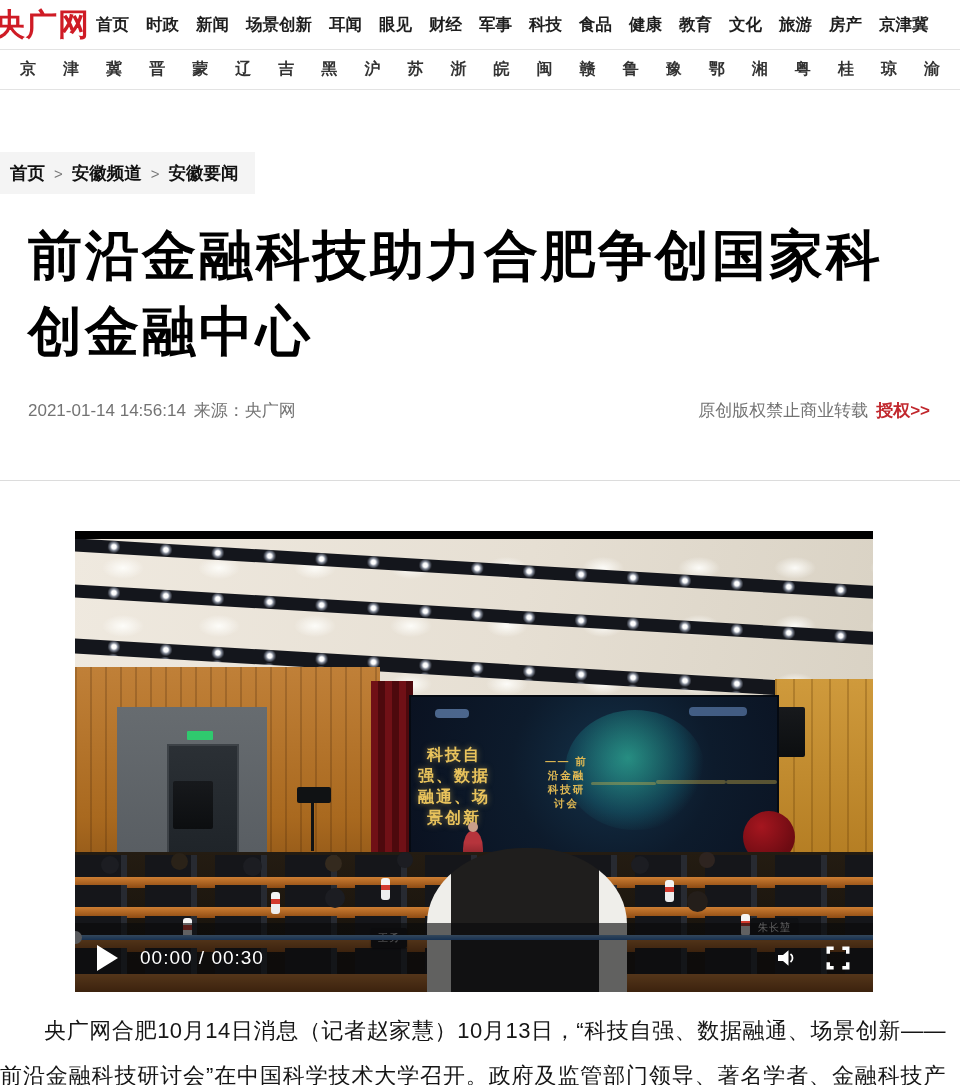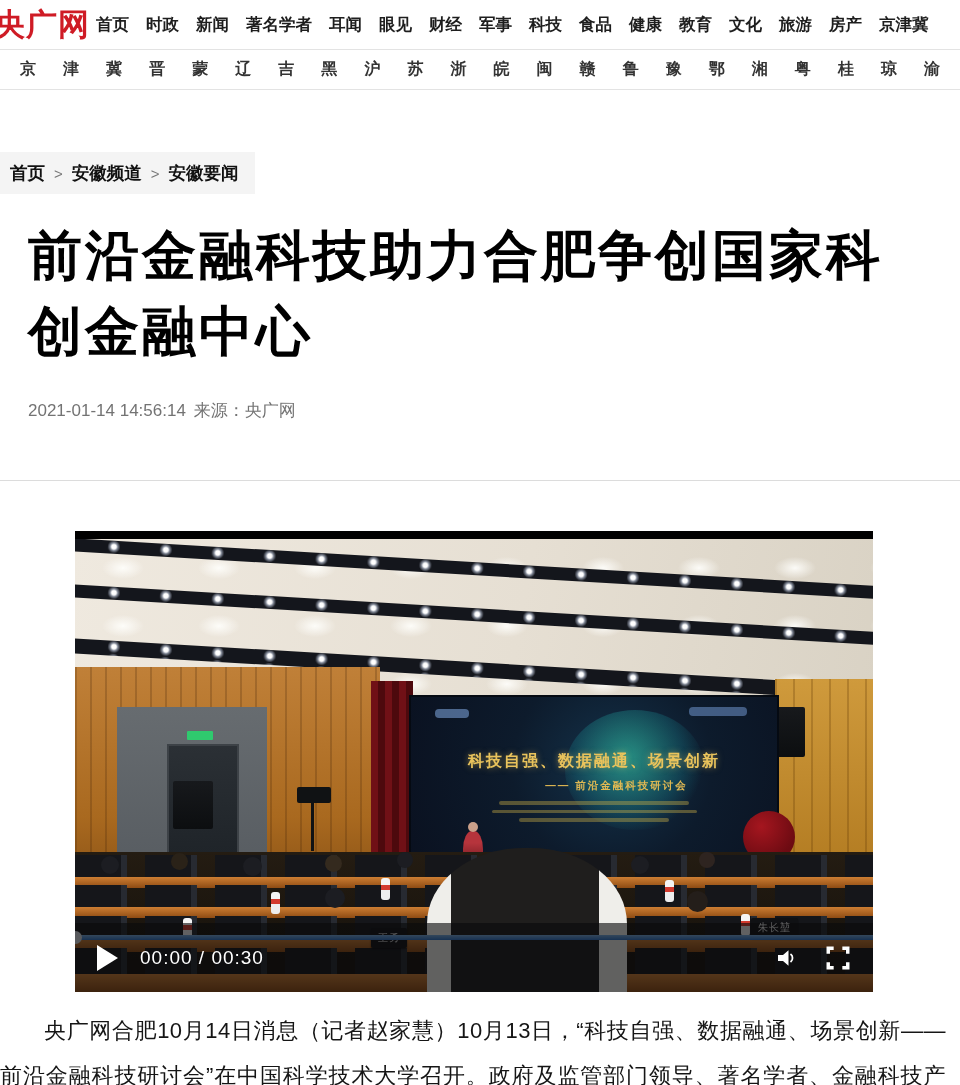--- a/index.html
+++ b/index.html
@@ -66,21 +66,21 @@
 
   .curtain { position:absolute; left:296px; top:142px; width:42px; height:185px;
     background:repeating-linear-gradient(90deg,#701016 0 7px,#4d090d 7px 14px); }
   .wall-right { position:absolute; left:700px; top:140px; width:98px; height:313px;
     background:
       repeating-linear-gradient(90deg, rgba(90,50,0,.25) 0 2px, transparent 2px 18px),
       linear-gradient(#cf9a3c,#b37c22 60%,#96621a); }
 
   .screen { position:absolute; left:336px; top:158px; width:366px; height:165px;
     background:radial-gradient(circle at 55% 42%, #14324a 0%, #0d1b2c 45%, #0a1120 100%);
-    box-shadow:0 0 0 2px #050a12; display:flex; flex-direction:column; align-items:center;
+    box-shadow:0 0 0 2px #050a12; display:flex; flex-direction:row; align-items:center;
     justify-content:center; text-align:center; }
   .globe { position:absolute; left:42%; top:8%; width:140px; height:120px; border-radius:50%;
     background:radial-gradient(circle at 45% 40%, rgba(55,220,180,.55), rgba(25,140,150,.28) 52%, rgba(0,0,0,0) 72%); }
   .screen-title { position:relative; font-size:16px; font-weight:700; color:#e9c35c;
     letter-spacing:2px; text-shadow:0 0 6px rgba(233,195,92,.5); margin-top:14px; }
   .screen-sub { position:relative; font-size:10.5px; font-weight:700; color:#e0b953;
     letter-spacing:2px; margin-top:7px;margin-left:45px; }
   .fineprint { position:relative; width:190px; height:3.5px; margin-top:8px;
     background:rgba(205,175,70,.4); border-radius:2px; }
   .fineprint.f2{width:205px; margin-top:5px} .fineprint.f3{width:150px; margin-top:5px}
@@ -138,21 +138,21 @@
 </style>
 </head>
 <body>
 
 <div class="topnav">
   <div class="logo">央广网</div>
   <div class="topnav-items">
     <span>首页</span>
     <span>时政</span>
     <span>新闻</span>
-    <span>著名学者</span>
+    <span>场景创新</span>
     <span>耳闻</span>
     <span>眼见</span>
     <span>财经</span>
     <span>军事</span>
     <span>科技</span>
     <span>食品</span>
     <span>健康</span>
     <span>教育</span>
     <span>文化</span>
     <span>旅游</span>
@@ -194,20 +194,24 @@
     <span class="sep">&gt;</span>
     <span>安徽要闻</span>
   </div>
 </div>
 
 <h1 class="title">前沿金融科技助力合肥争创国家科创金融中心</h1>
 
 <div class="meta">
   <span>2021-01-14 14:56:14</span>
   <span class="src">来源：央广网</span>
+  <span class="meta-right">
+    <span>原创版权禁止商业转载</span>
+    <span class="auth">授权&gt;&gt;</span>
+  </span>
 </div>
 
 <hr class="rule">
 
 <div class="player">
   <div class="scene">
     <div class="ceiling"></div>
     <div class="strip s1"></div>
     <div class="strip s2"></div>
     <div class="strip s3"></div>

